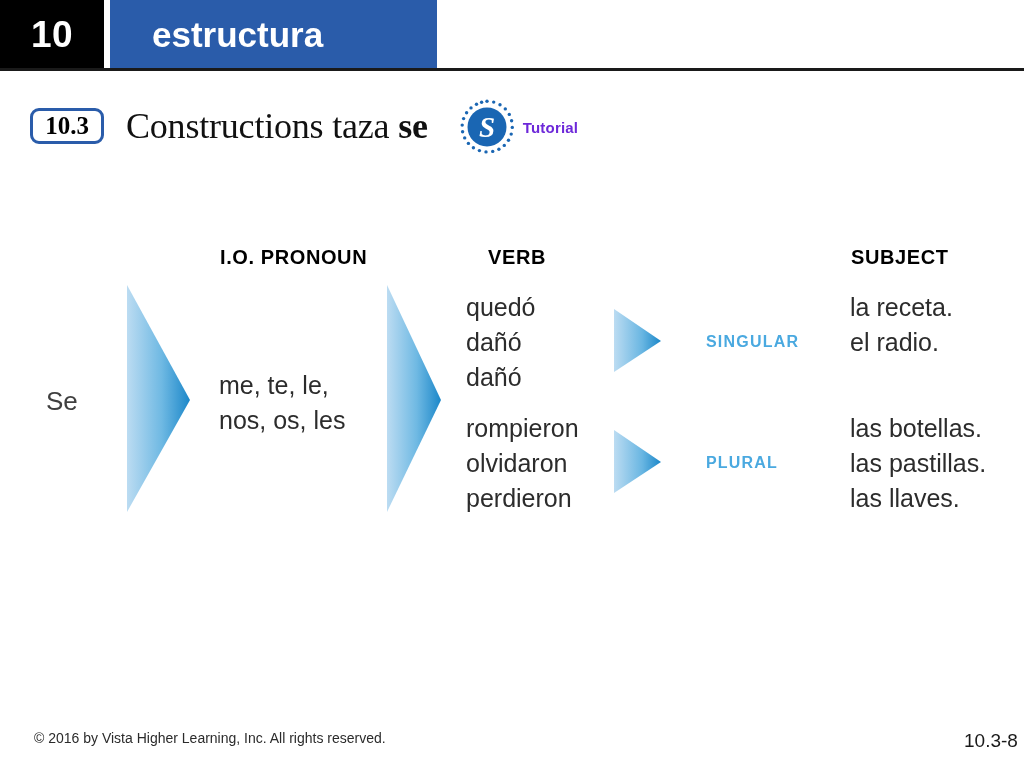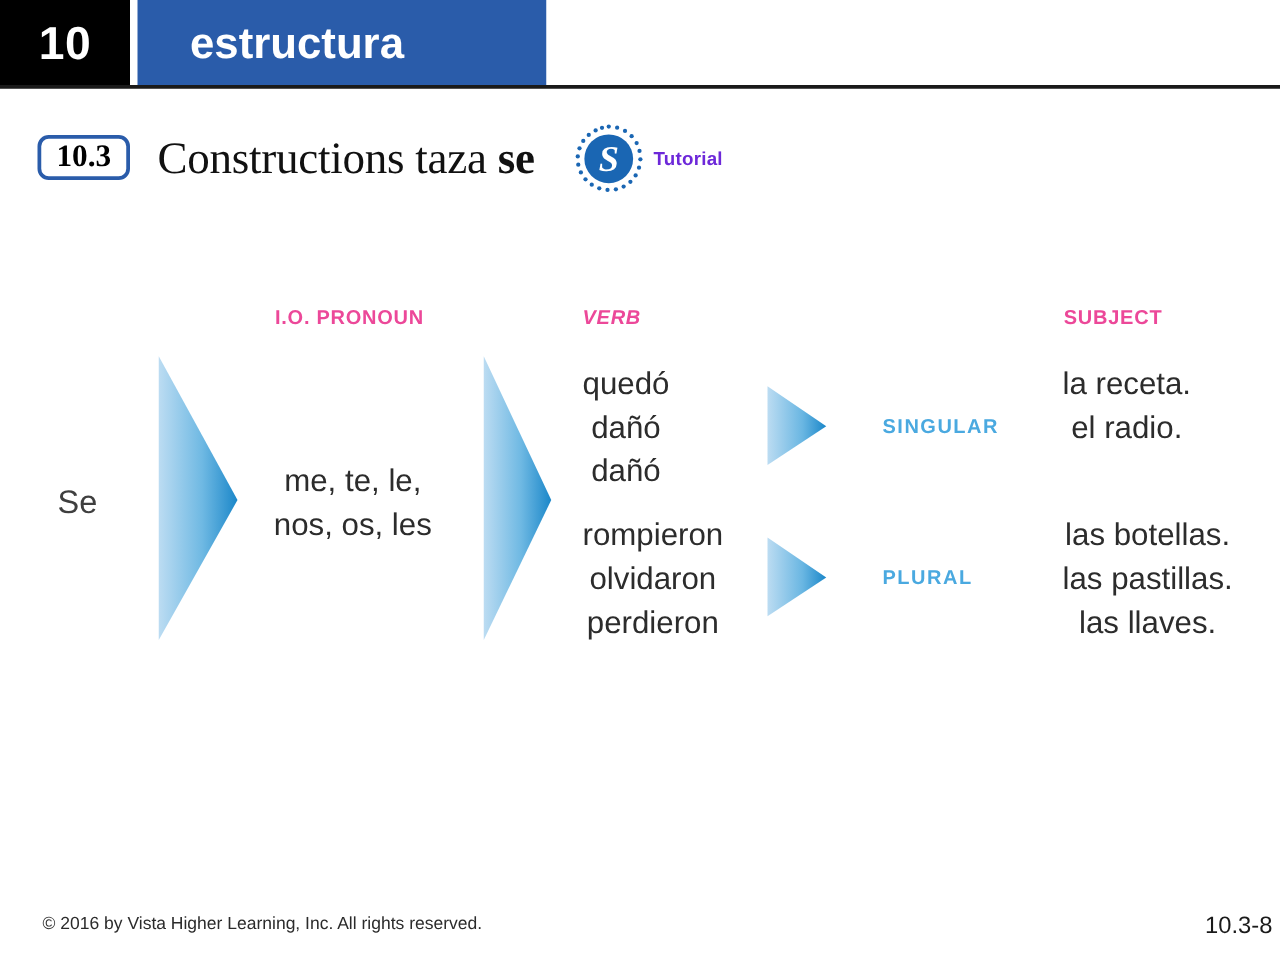--- a/index.html
+++ b/index.html
@@ -121,43 +121,42 @@
   
   #diagram {
     position: absolute;
     left: 0; top: 0;
     width: 1024px;
     height: 768px;
     pointer-events: none;
   }
   .col-header {
     position: absolute;
-    color: #ec4899;
-    font-weight: bold;
-    font-size: 16px;
+    color: #000000;
+    font-weight: bold;
+    font-size: 20px;
     letter-spacing: 0.6px;
   }
   #header-io   { left: 220px; top: 246px; }
-  #header-verb { left: 466px; top: 246px; font-style: italic; }
+  #header-verb { left: 488px; top: 246px; }
   #header-subj { left: 851px; top: 246px; }
 
   #se-word {
     position: absolute;
     left: 46px; top: 386px;
     font-size: 26px;
     color: #3f3f3f;
   }
 
   .stack {
     position: absolute;
     font-size: 25px;
     color: #2c2c2c;
     line-height: 35px;
     white-space: nowrap;
-    text-align: center;
   }
   #pronoun-stack { left: 219px; top: 368px; }
   #verb-singular-stack { left: 466px; top: 290px; }
   #verb-plural-stack   { left: 466px; top: 411px; }
   #subject-singular-stack { left: 850px; top: 290px; }
   #subject-plural-stack   { left: 850px; top: 411px; }
 
   .number-label {
     position: absolute;
     color: #4aa9e0;

